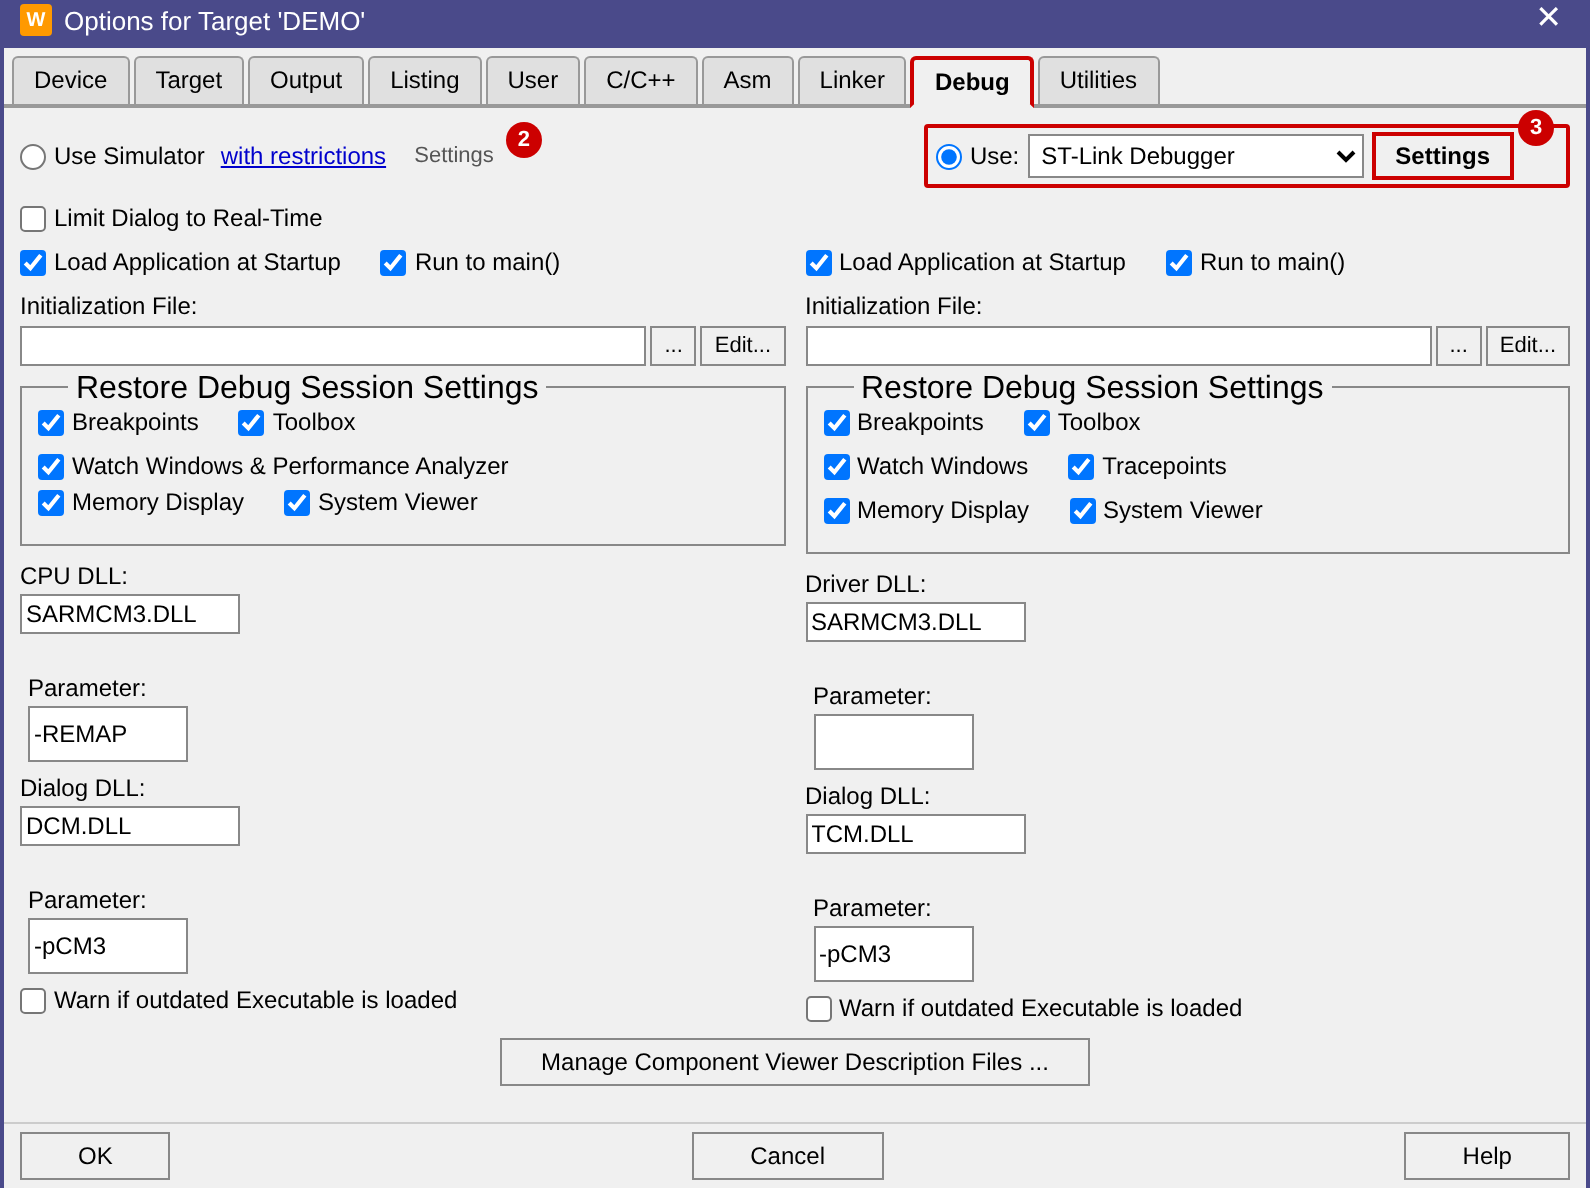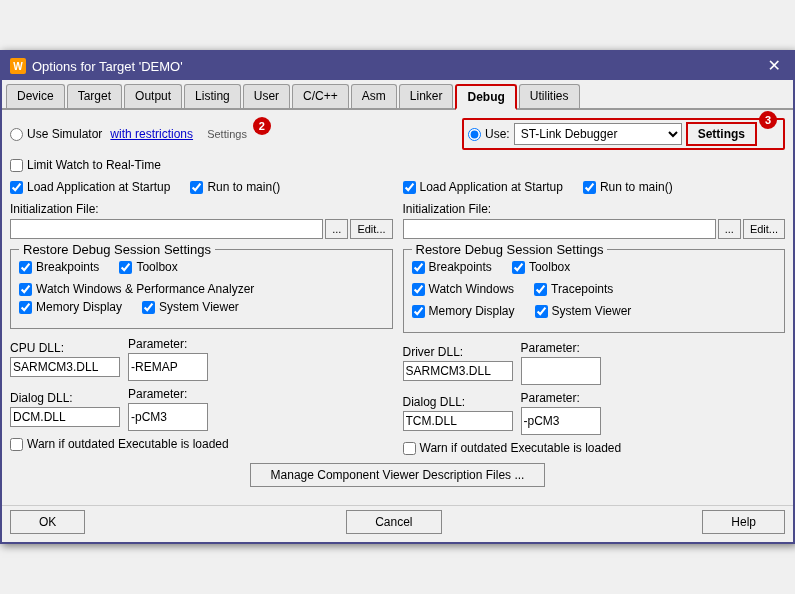--- a/index.html
+++ b/index.html
@@ -194,24 +194,24 @@
     }
     .group-box {
       border: 1px solid #888;
       padding: 6px 8px 6px 8px;
       margin-bottom: 8px;
       position: relative;
     }
     .group-box-title {
       position: absolute;
       top: -8px;
-      left: 8px;
+      left: 23px;
       background: #f0f0f0;
       padding: 0 4px;
-      font-size: 13px;
+      font-size: 16px;
     }
     .group-inner {
       margin-top: 4px;
     }
     .dll-section {
       margin-bottom: 6px;
     }
     .dll-input {
       width: 110px;
       height: 20px;
@@ -223,22 +223,23 @@
     .param-input {
       width: 80px;
       height: 20px;
       border: 1px solid #888;
       background: white;
       font-size: 12px;
       padding: 13px 2px;
     }
     .dll-pair {
       display: flex;
-      gap: 4px;
-      align-items: center;
+      gap: 20px;
+      align-items: flex-start;
+      flex-direction: column;
     }
     .dll-col {
       display: flex;
       flex-direction: column;
     }
     .dll-col-label {
       font-size: 12px;
       margin-bottom: 2px;
     }
     .warn-row {
@@ -342,21 +343,21 @@
             <option>ST-Link Debugger</option>
           </select>
         </div>
         <button class="settings-btn highlighted">Settings</button>
         <span class="circle-badge" style="top:-14px;left:-2px;">3</span>
       </div>
     </div>
 
     <div class="limit-speed-row">
       <input type="checkbox" id="limit-speed" style="">
-      <label for="limit-speed">Limit Watch to Real-Time</label>
+      <label for="limit-speed">Limit Dialog to Real-Time</label>
     </div>
 
     <div class="columns">
 
       <div class="col">
 
         <div class="two-checkbox-row">
           <div class="checkbox-row">
             <input type="checkbox" checked="" id="l-load-app" style="">
             <label for="l-load-app">Load Application at Startup</label>

